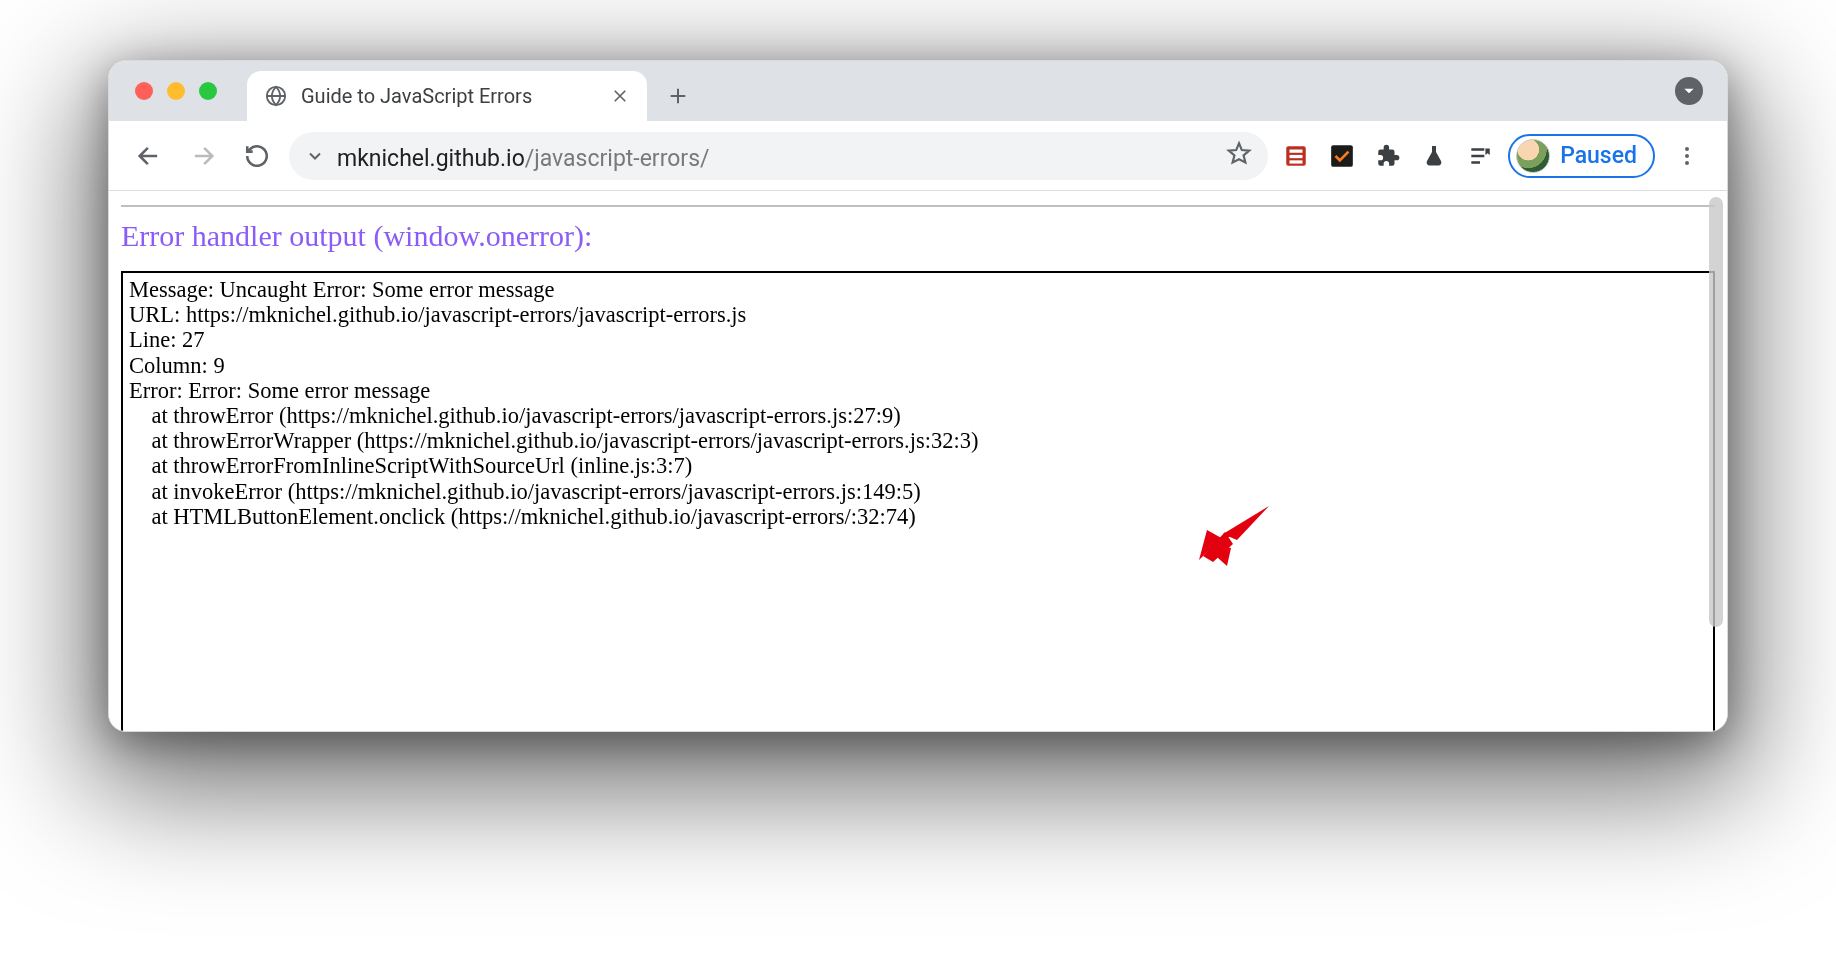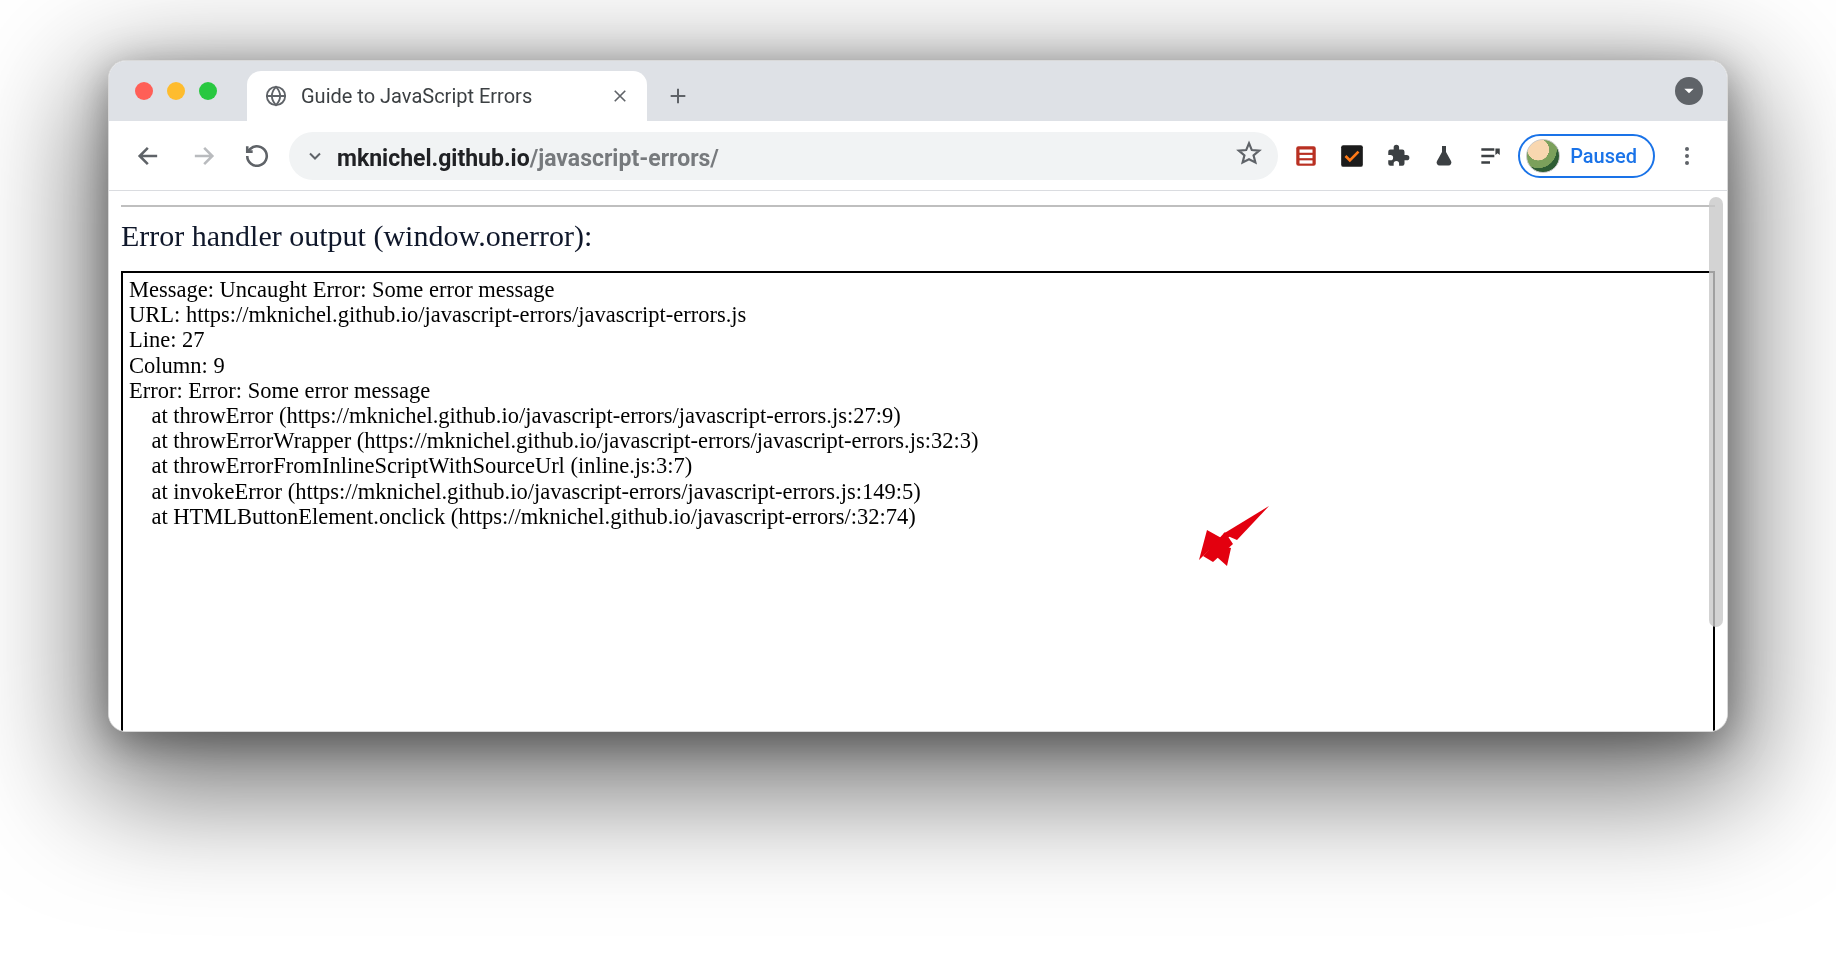--- a/index.html
+++ b/index.html
@@ -101,60 +101,59 @@
   .omnibox {
     flex: 1;
     height: 48px;
     background: #f1f3f4;
     border-radius: 24px;
     display: flex; align-items: center;
     padding: 0 16px;
     gap: 12px;
     color: #202124;
     font-size: 23px;
-    font-weight: bold;
   }
   .omnibox .url { flex:1; display:flex; align-items:baseline; }
   .omnibox .host { color:#202124; }
   .omnibox .path { color:#777a7d;margin-top:6px; }
   .omnibox .fav  { margin-left:auto; color:#5f6368; }
   .ext {
     width: 36px; height: 36px;
     display:flex; align-items:center; justify-content:center;
     color:#5f6368;
   }
   .profile-chip {
     height: 44px;
     border: 2px solid #1a73e8;
     color: #1a73e8;
     border-radius: 22px;
     display:flex; align-items:center; gap:10px;
     padding: 0 16px 0 6px;
-    font-size: 20px; font-weight: 500;
+    font-size: 23px; font-weight: 500;
   }
   .avatar {
     width: 34px; height: 34px; border-radius: 50%;
     background: radial-gradient(circle at 35% 30%, #f8d7b0 0 35%, #7ba05b 36% 60%, #2e5d34 61% 100%);
     border: 1px solid #c9c9c9;
   }
   
   .viewport {
     position: relative;
     background: #fff;
     height: 540px;
     overflow: hidden;
   }
   .page {
     padding: 14px 12px 0 12px;
     font-family: Georgia, "Times New Roman", serif;
   }
   .hr { border-top: 2px solid #bfbfbf; margin: 0 0 12px 0; }
   .heading {
     font-size: 30px;
-    color: #0f172a;
+    color: #8b5cf6;
     margin: 10px 0 18px 0;
     font-weight: 400;
   }
   pre.output {
     margin: 0;
     border: 2px solid #000;
     padding: 4px 6px 320px 6px;
     font-family: Liberation Serif, serif;
     font-size: 22.5px;
     line-height: 1.12;

